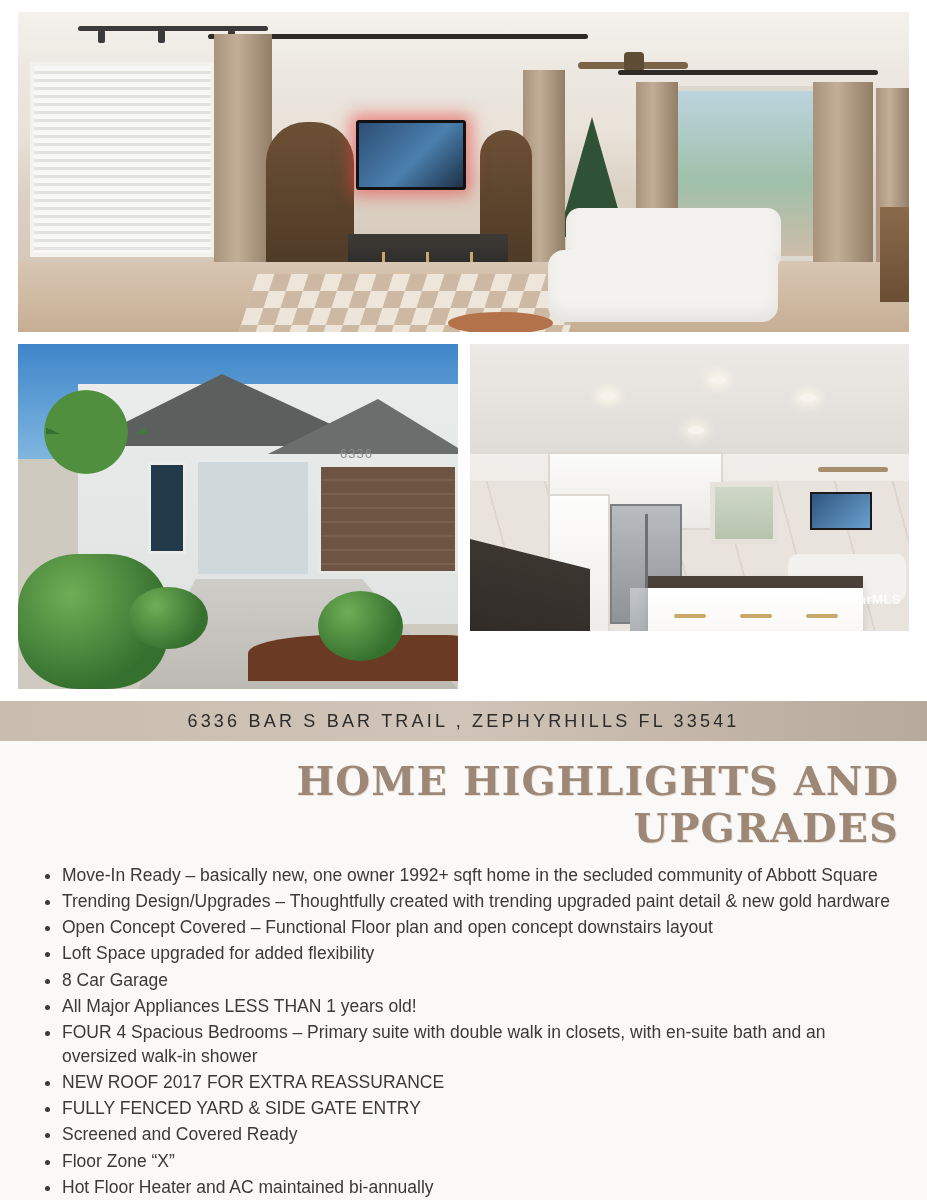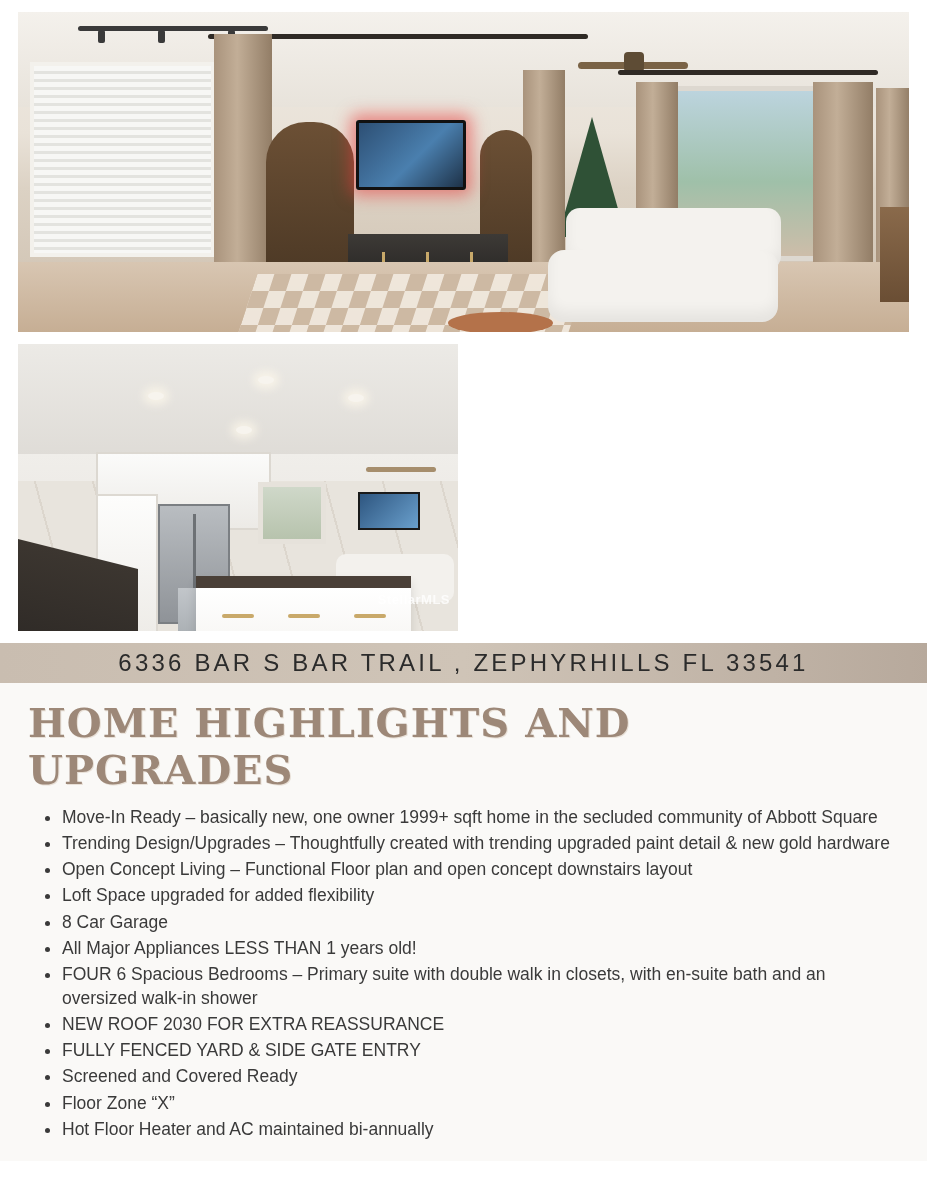--- a/index.html
+++ b/index.html
@@ -291,33 +291,33 @@
     margin-top: 12px;
     width: 927px;
     height: 40px;
     background: linear-gradient(90deg,#c9bdb0 0%, #cfc4b7 50%, #b7a99c 100%);
     display: flex;
     align-items: center;
     justify-content: center;
   }
   .address-band .addr {
     font-family: "Liberation Sans", sans-serif;
-    font-size: 24px;
+    font-size: 18px;
     letter-spacing: 3.2px;
     color: #2b2b2b;
     white-space: nowrap;
   }
 
   
   .highlights {
     padding: 10px 28px 18px 28px;
     background: #faf9f7;
   }
   .hl-title {
-    text-align: left;
+    text-align: right;
     font-family: "DejaVu Serif", serif;
     font-size: 40px;
     letter-spacing: 1px;
     color: #9d8878;
     font-weight: bold;
     margin: 6px 0 12px 0;
     text-transform: uppercase;
     text-shadow: 1px 1px 0 #e8e0d7;
   }
   ul.hl-list {
@@ -369,20 +369,36 @@
       <div class="floor"></div>
       <div class="rug"></div>
       <div class="sofa sofa-back"></div>
       <div class="sofa sofa-front"></div>
       <div class="ottoman"></div>
       <div class="dining"></div>
     </div>
 
     <div class="row2">
 
+      <div class="photo photo-left">
+        <div class="ext-sky"></div>
+        <div class="ext-house"></div>
+        <div class="ext-roof"></div>
+        <div class="ext-roof2"></div>
+        <div class="ext-wall-b"></div>
+        <div class="ext-garage"></div>
+        <div class="ext-door"></div>
+        <div class="ext-num">6336</div>
+        <div class="ext-walk"></div>
+        <div class="ext-mulch"></div>
+        <div class="bush b1"></div>
+        <div class="bush b2"></div>
+        <div class="bush b3"></div>
+        <div class="palm"></div>
+      </div>
 
       <div class="photo photo-right">
         <div class="k-ceiling"></div>
         <div class="recessed" style="left:130px;top:48px;"></div>
         <div class="recessed" style="left:240px;top:32px;"></div>
         <div class="recessed" style="left:330px;top:50px;"></div>
         <div class="recessed" style="left:218px;top:82px;"></div>
         <div class="k-wall"></div>
         <div class="k-floor"></div>
         <div class="k-cabinets"></div>
@@ -405,28 +421,28 @@
     </div>
   </div>
 
   <div class="address-band">
     <div class="addr">6336 BAR S BAR TRAIL , ZEPHYRHILLS FL 33541</div>
   </div>
 
   <div class="highlights">
     <div class="hl-title">HOME HIGHLIGHTS AND UPGRADES</div>
     <ul class="hl-list">
-      <li>Move-In Ready – basically new, one owner 1999+ sqft home in the secluded community of Abbott Square</li>
+      <li>Move-In Ready – basically new, one owner 1992+ sqft home in the secluded community of Abbott Square</li>
       <li>Trending Design/Upgrades – Thoughtfully created with trending upgraded paint detail &amp; new gold hardware</li>
-      <li>Open Concept Living – Functional Floor plan and open concept downstairs layout</li>
+      <li>Open Concept Covered – Functional Floor plan and open concept downstairs layout</li>
       <li>Loft Space upgraded for added flexibility</li>
       <li>8 Car Garage</li>
       <li>All Major Appliances LESS THAN 1 years old!</li>
-      <li>FOUR 6 Spacious Bedrooms – Primary suite with double walk in closets, with en-suite bath and an oversized walk-in shower</li>
-      <li>NEW ROOF 2030 FOR EXTRA REASSURANCE</li>
+      <li>FOUR 4 Spacious Bedrooms – Primary suite with double walk in closets, with en-suite bath and an oversized walk-in shower</li>
+      <li>NEW ROOF 2017 FOR EXTRA REASSURANCE</li>
       <li>FULLY FENCED YARD &amp; SIDE GATE ENTRY</li>
       <li>Screened and Covered Ready</li>
       <li>Floor Zone “X”</li>
       <li>Hot Floor Heater and AC maintained bi-annually</li>
 
     </ul>
   </div>
 
 </div>
 

